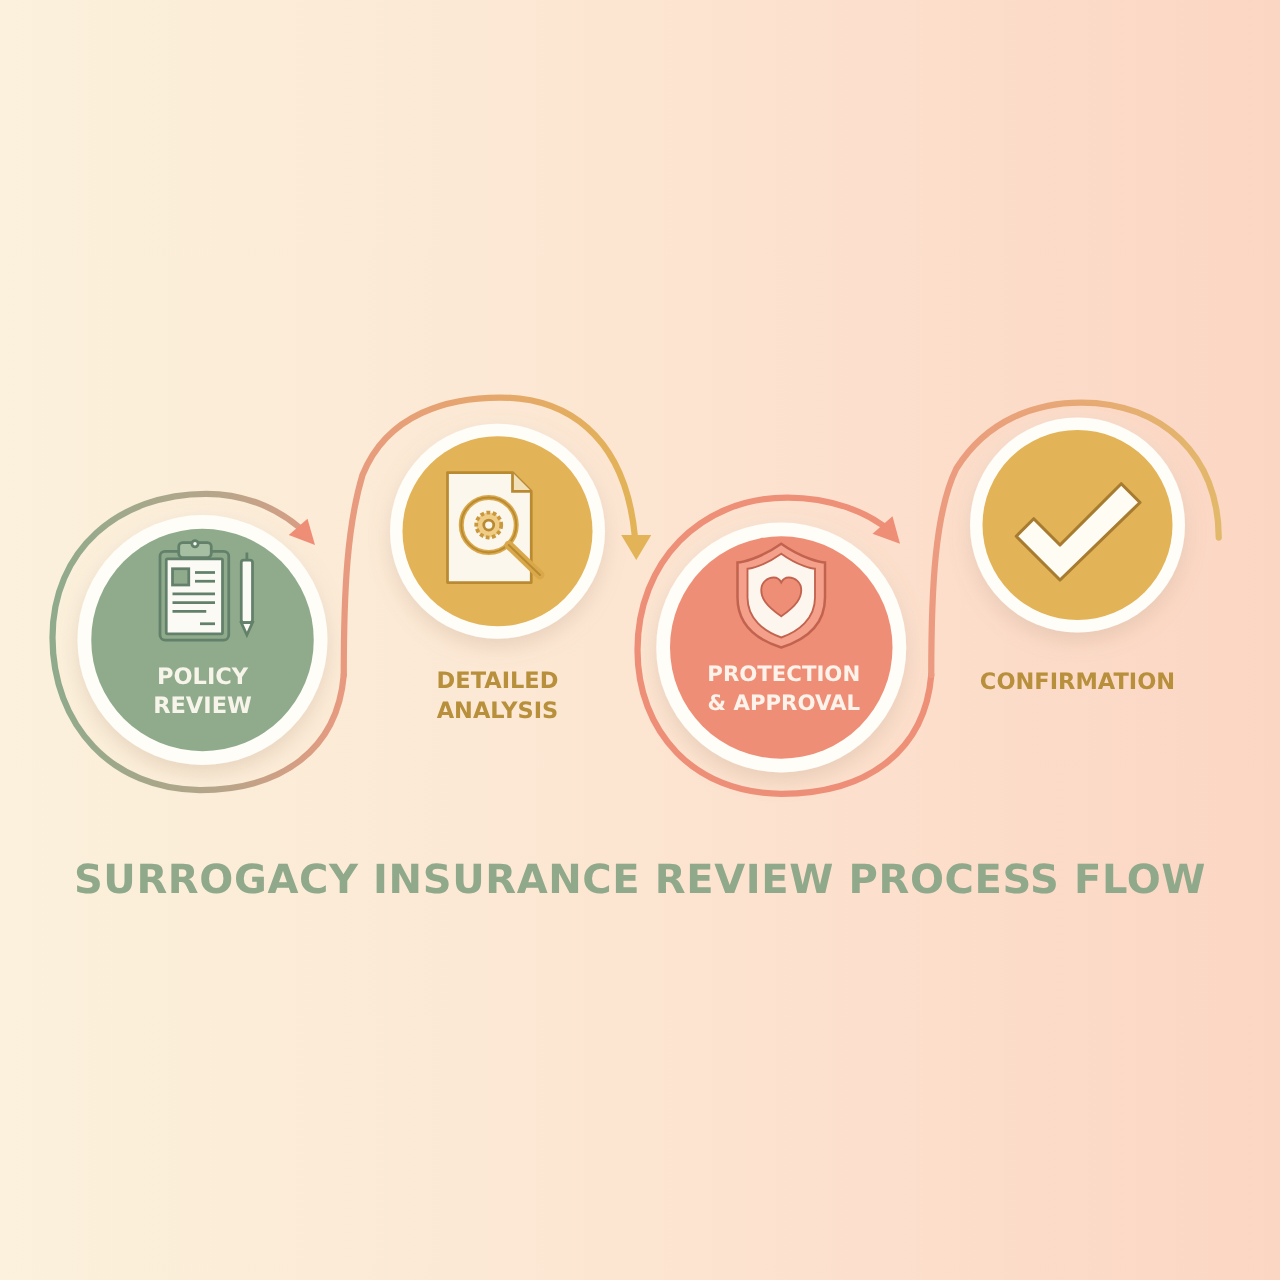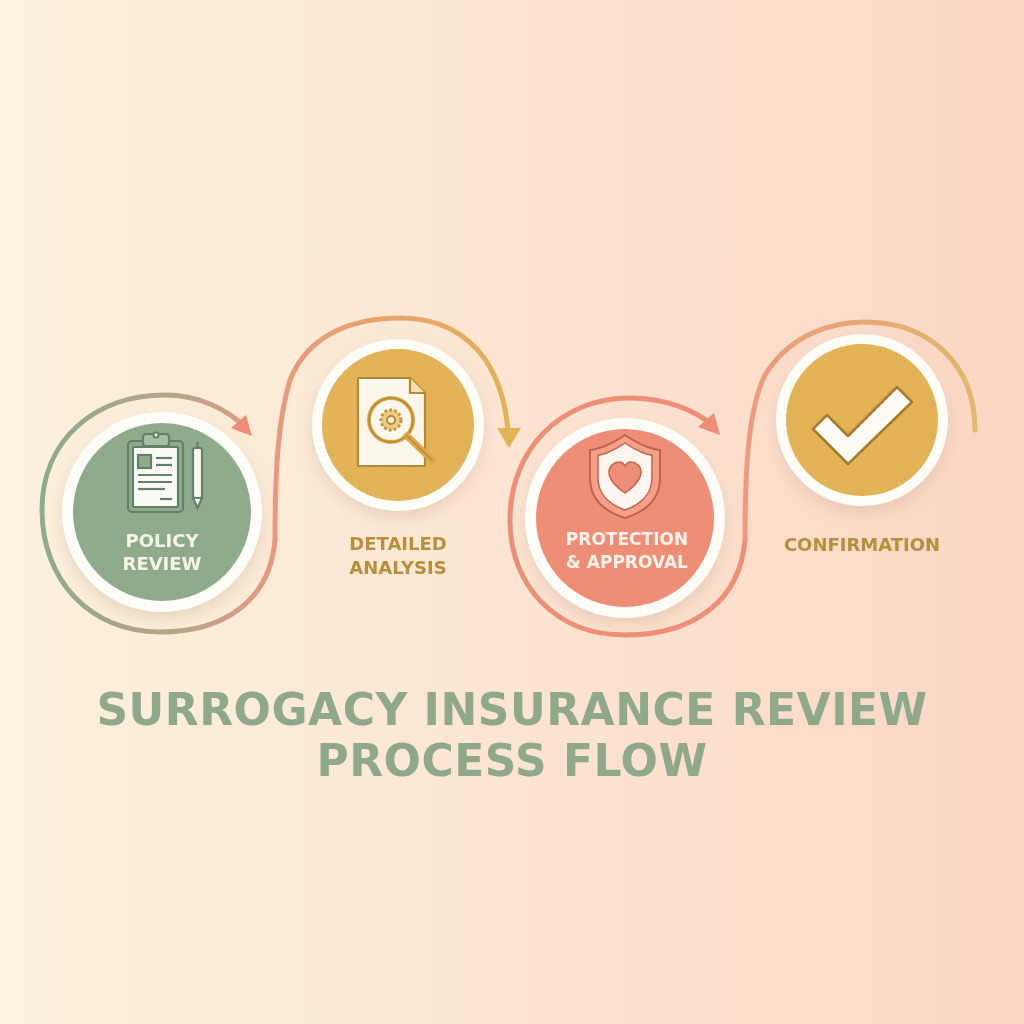--- a/index.html
+++ b/index.html
@@ -5,21 +5,21 @@
     html, body { margin: 0; padding: 0; }
     body {
       width: 1024px; height: 1024px; overflow: hidden; position: relative;
       background: linear-gradient(90deg, #fbf1dc 0%, #fce8d4 40%, #fcdfcc 70%, #fbd6c3 100%);
       font-family: "DejaVu Sans", "Liberation Sans", sans-serif;
     }
     #diagram { position: absolute; left: 0; top: 0; width: 1024px; height: 1024px; }
     .title {
       position: absolute; left: 0; width: 1024px; top: 684px; text-align: center;
       font-family: "DejaVu Sans", "Liberation Sans", sans-serif;
-      font-weight: bold; font-size: 44px; letter-spacing: 0.5px; color: #8fa98a;
+      font-weight: bold; font-size: 32px; letter-spacing: 0.5px; color: #8fa98a;
     }
   </style>
 </head>
 <body>
 
 <svg id="diagram" viewBox="0 0 1024 1024" xmlns="http://www.w3.org/2000/svg">
   <defs>
     <linearGradient id="ring1grad" x1="0" y1="0" x2="1" y2="0">
       <stop offset="0%" stop-color="#8fab8c"></stop>
       <stop offset="60%" stop-color="#b9a58a"></stop>

